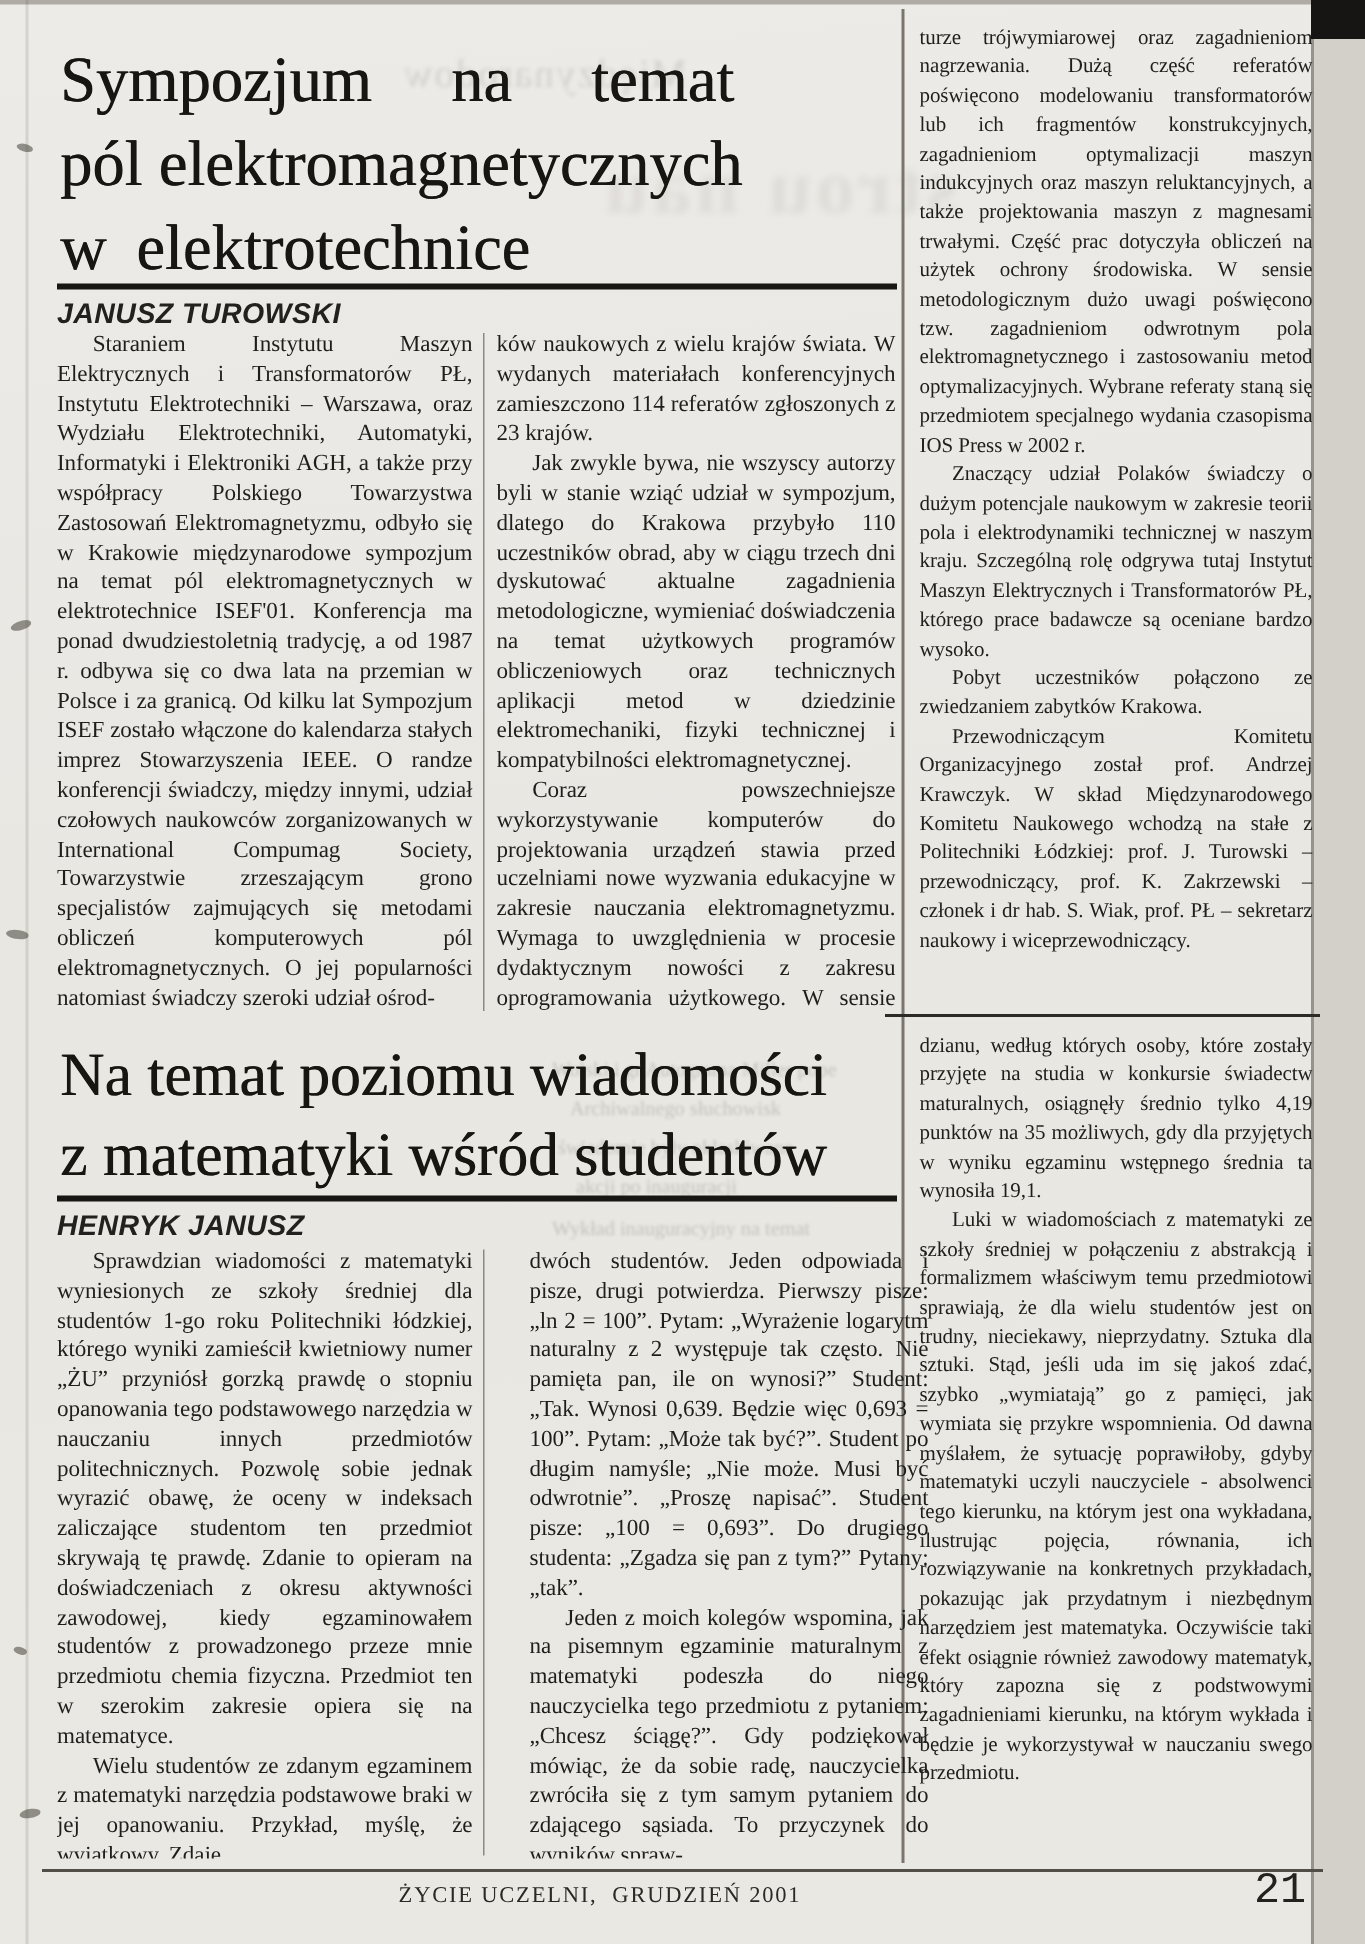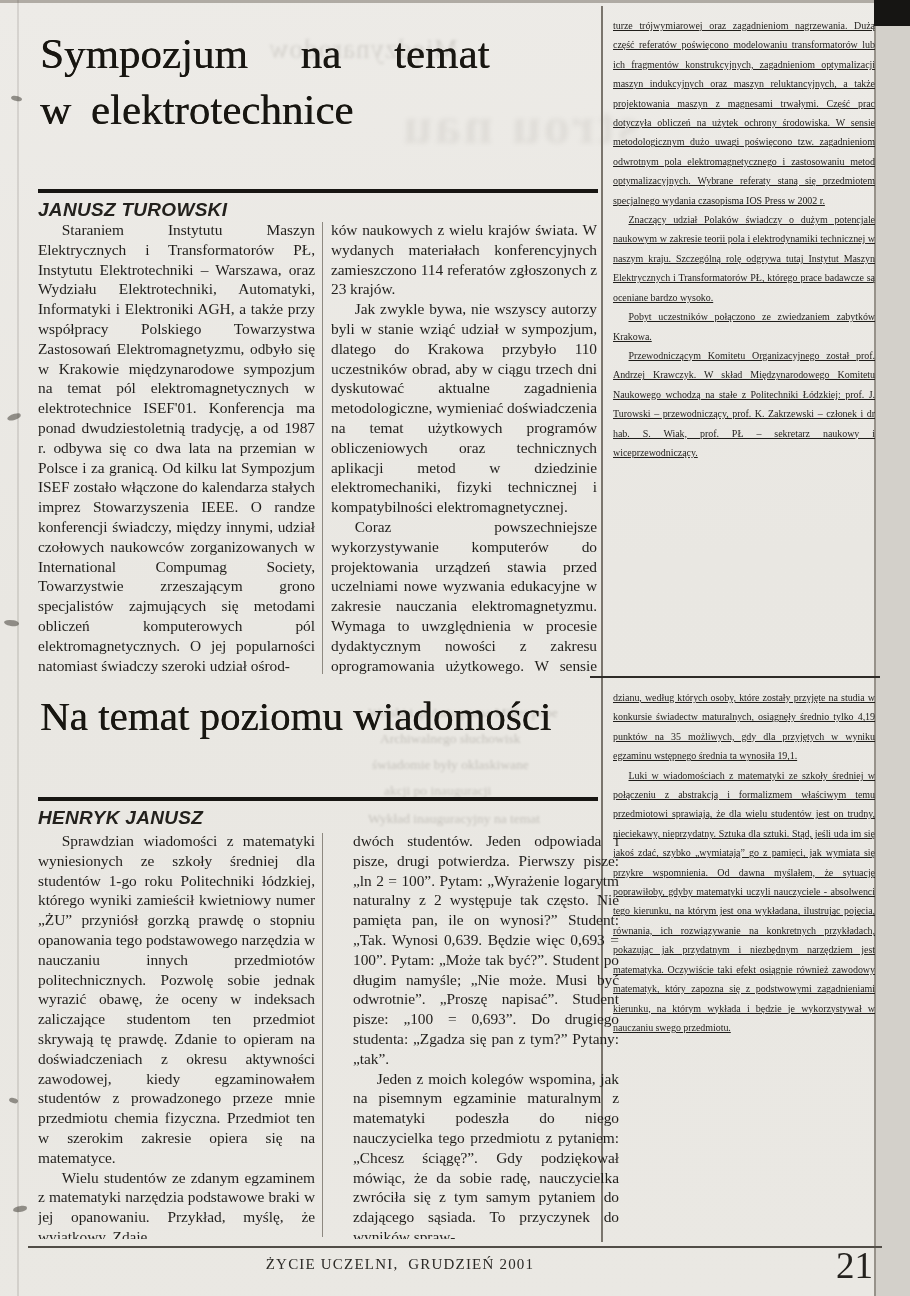--- a/index.html
+++ b/index.html
@@ -31,27 +31,27 @@
   .headline .tl{display:block;}
   .h1size{font-size:43px;line-height:56px;}
   .h2size{font-size:41px;line-height:53px;}
   .spread{word-spacing:42px;}
   .spread-sm{word-spacing:9px;}
   .author{position:absolute;font-family:"Liberation Sans",sans-serif;font-style:italic;
     font-weight:bold;font-size:19px;letter-spacing:.3px;color:#23211d;}
   
   .col{position:absolute;overflow:hidden;text-align:justify;}
   .bodytext{font-size:15.4px;line-height:19.8px;letter-spacing:-0.05px;}
-  .col3text{font-size:10px;line-height:19.4px;letter-spacing:-0.05px;text-decoration:underline;}
+  .col3text{font-size:14px;line-height:19.4px;letter-spacing:-0.05px;}
   .col p{margin:0;text-indent:1.55em;}
   .col p.cont{text-indent:0;}
   
   .footer-journal{position:absolute;left:120px;top:1256px;width:560px;text-align:center;
     font-size:15px;letter-spacing:1.2px;color:#2b2925;white-space:pre;}
-  .page-number{position:absolute;left:836px;top:1244px;font-size:37px;color:#24221e;}
+  .page-number{position:absolute;left:836px;top:1244px;font-size:29px;color:#24221e;font-family:Liberation Mono, monospace;}
 </style>
 </head>
 <body>
 
 <div class="page">
 
   <div class="edge-top"></div>
   <div class="edge-right"></div>
   <div class="corner-black"></div>
   <div class="crease"></div>
@@ -69,20 +69,21 @@
   <div class="ghost g-line" style="left:384px;top:778px;">akcji po inauguracji</div>
   <div class="ghost g-line" style="left:368px;top:806px;">Wykład inauguracyjny na temat</div>
 
   <div class="vrule" style="left:601px;top:6px;height:1236px;"></div>
   <div class="vrule thin" style="left:322px;top:222px;height:452px;"></div>
   <div class="vrule thin" style="left:322px;top:833px;height:404px;"></div>
   <div class="hrule" style="left:590px;top:676px;width:290px;height:2px;"></div>
 
   <h1 class="headline h1size" style="left:40px;top:26px;width:525px;">
     <span class="tl spread">Sympozjum na temat</span>
+    <span class="tl">pól elektromagnetycznych</span>
     <span class="tl spread-sm">w elektrotechnice</span>
   </h1>
   <div class="title-rule" style="left:38px;top:189px;width:560px;"></div>
   <div class="author" style="left:38px;top:199px;">JANUSZ TUROWSKI</div>
 
   <div class="col bodytext" style="left:38px;top:220px;width:277px;height:458px;">
     <p>Staraniem Instytutu Maszyn Elektrycznych i Transformatorów PŁ, Instytutu Elektrotechniki – Warszawa, oraz Wydziału Elektrotechniki, Automatyki, Informatyki i Elektroniki AGH, a także przy współpracy Polskiego Towarzystwa Zastosowań Elektromagnetyzmu, odbyło się w Krakowie międzynarodowe sympozjum na temat pól elektromagnetycznych w elektrotechnice ISEF'01. Konferencja ma ponad dwudziestoletnią tradycję, a od 1987 r. odbywa się co dwa lata na przemian w Polsce i za granicą. Od kilku lat Sympozjum ISEF zostało włączone do kalendarza stałych imprez Stowarzyszenia IEEE. O randze konferencji świadczy, między innymi, udział czołowych naukowców zorganizowanych w International Compumag Society, Towarzystwie zrzeszającym grono specjalistów zajmujących się metodami obliczeń komputerowych pól elektromagnetycznych. O jej popularności natomiast świadczy szeroki udział ośrod-</p>
   </div>
 
   <div class="col bodytext" style="left:331px;top:220px;width:266px;height:458px;">
@@ -93,20 +94,21 @@
 
   <div class="col col3text" style="left:613px;top:16px;width:262px;height:660px;">
     <p class="cont">turze trójwymiarowej oraz zagadnieniom nagrzewania. Dużą część referatów poświęcono modelowaniu transformatorów lub ich fragmentów konstrukcyjnych, zagadnieniom optymalizacji maszyn indukcyjnych oraz maszyn reluktancyjnych, a także projektowania maszyn z magnesami trwałymi. Część prac dotyczyła obliczeń na użytek ochrony środowiska. W sensie metodologicznym dużo uwagi poświęcono tzw. zagadnieniom odwrotnym pola elektromagnetycznego i zastosowaniu metod optymalizacyjnych. Wybrane referaty staną się przedmiotem specjalnego wydania czasopisma IOS Press w 2002 r.</p>
     <p>Znaczący udział Polaków świadczy o dużym potencjale naukowym w zakresie teorii pola i elektrodynamiki technicznej w naszym kraju. Szczególną rolę odgrywa tutaj Instytut Maszyn Elektrycznych i Transformatorów PŁ, którego prace badawcze są oceniane bardzo wysoko.</p>
     <p>Pobyt uczestników połączono ze zwiedzaniem zabytków Krakowa.</p>
     <p>Przewodniczącym Komitetu Organizacyjnego został prof. Andrzej Krawczyk. W skład Międzynarodowego Komitetu Naukowego wchodzą na stałe z Politechniki Łódzkiej: prof. J. Turowski – przewodniczący, prof. K. Zakrzewski – członek i dr hab. S. Wiak, prof. PŁ – sekretarz naukowy i wiceprzewodniczący.</p>
   </div>
 
   <h1 class="headline h2size" style="left:40px;top:690px;width:545px;">
     <span class="tl">Na temat poziomu wiadomości</span>
+    <span class="tl">z matematyki wśród studentów</span>
   </h1>
   <div class="title-rule" style="left:38px;top:797px;width:560px;"></div>
   <div class="author" style="left:38px;top:807px;">HENRYK JANUSZ</div>
 
   <div class="col bodytext" style="left:38px;top:831px;width:277px;height:408px;">
     <p>Sprawdzian wiadomości z matematyki wyniesionych ze szkoły średniej dla studentów 1-go roku Politechniki łódzkiej, którego wyniki zamieścił kwietniowy numer „ŻU” przyniósł gorzką prawdę o stopniu opanowania tego podstawowego narzędzia w nauczaniu innych przedmiotów politechnicznych. Pozwolę sobie jednak wyrazić obawę, że oceny w indeksach zaliczające studentom ten przedmiot skrywają tę prawdę. Zdanie to opieram na doświadczeniach z okresu aktywności zawodowej, kiedy egzaminowałem studentów z prowadzonego przeze mnie przedmiotu chemia fizyczna. Przedmiot ten w szerokim zakresie opiera się na matematyce.</p>
     <p>Wielu studentów ze zdanym egzaminem z matematyki narzędzia podstawowe braki w jej opanowaniu. Przykład, myślę, że wyjątkowy. Zdaje</p>
   </div>
 
   <div class="col bodytext" style="left:320px;top:831px;width:266px;height:408px;margin-left:33px;">

